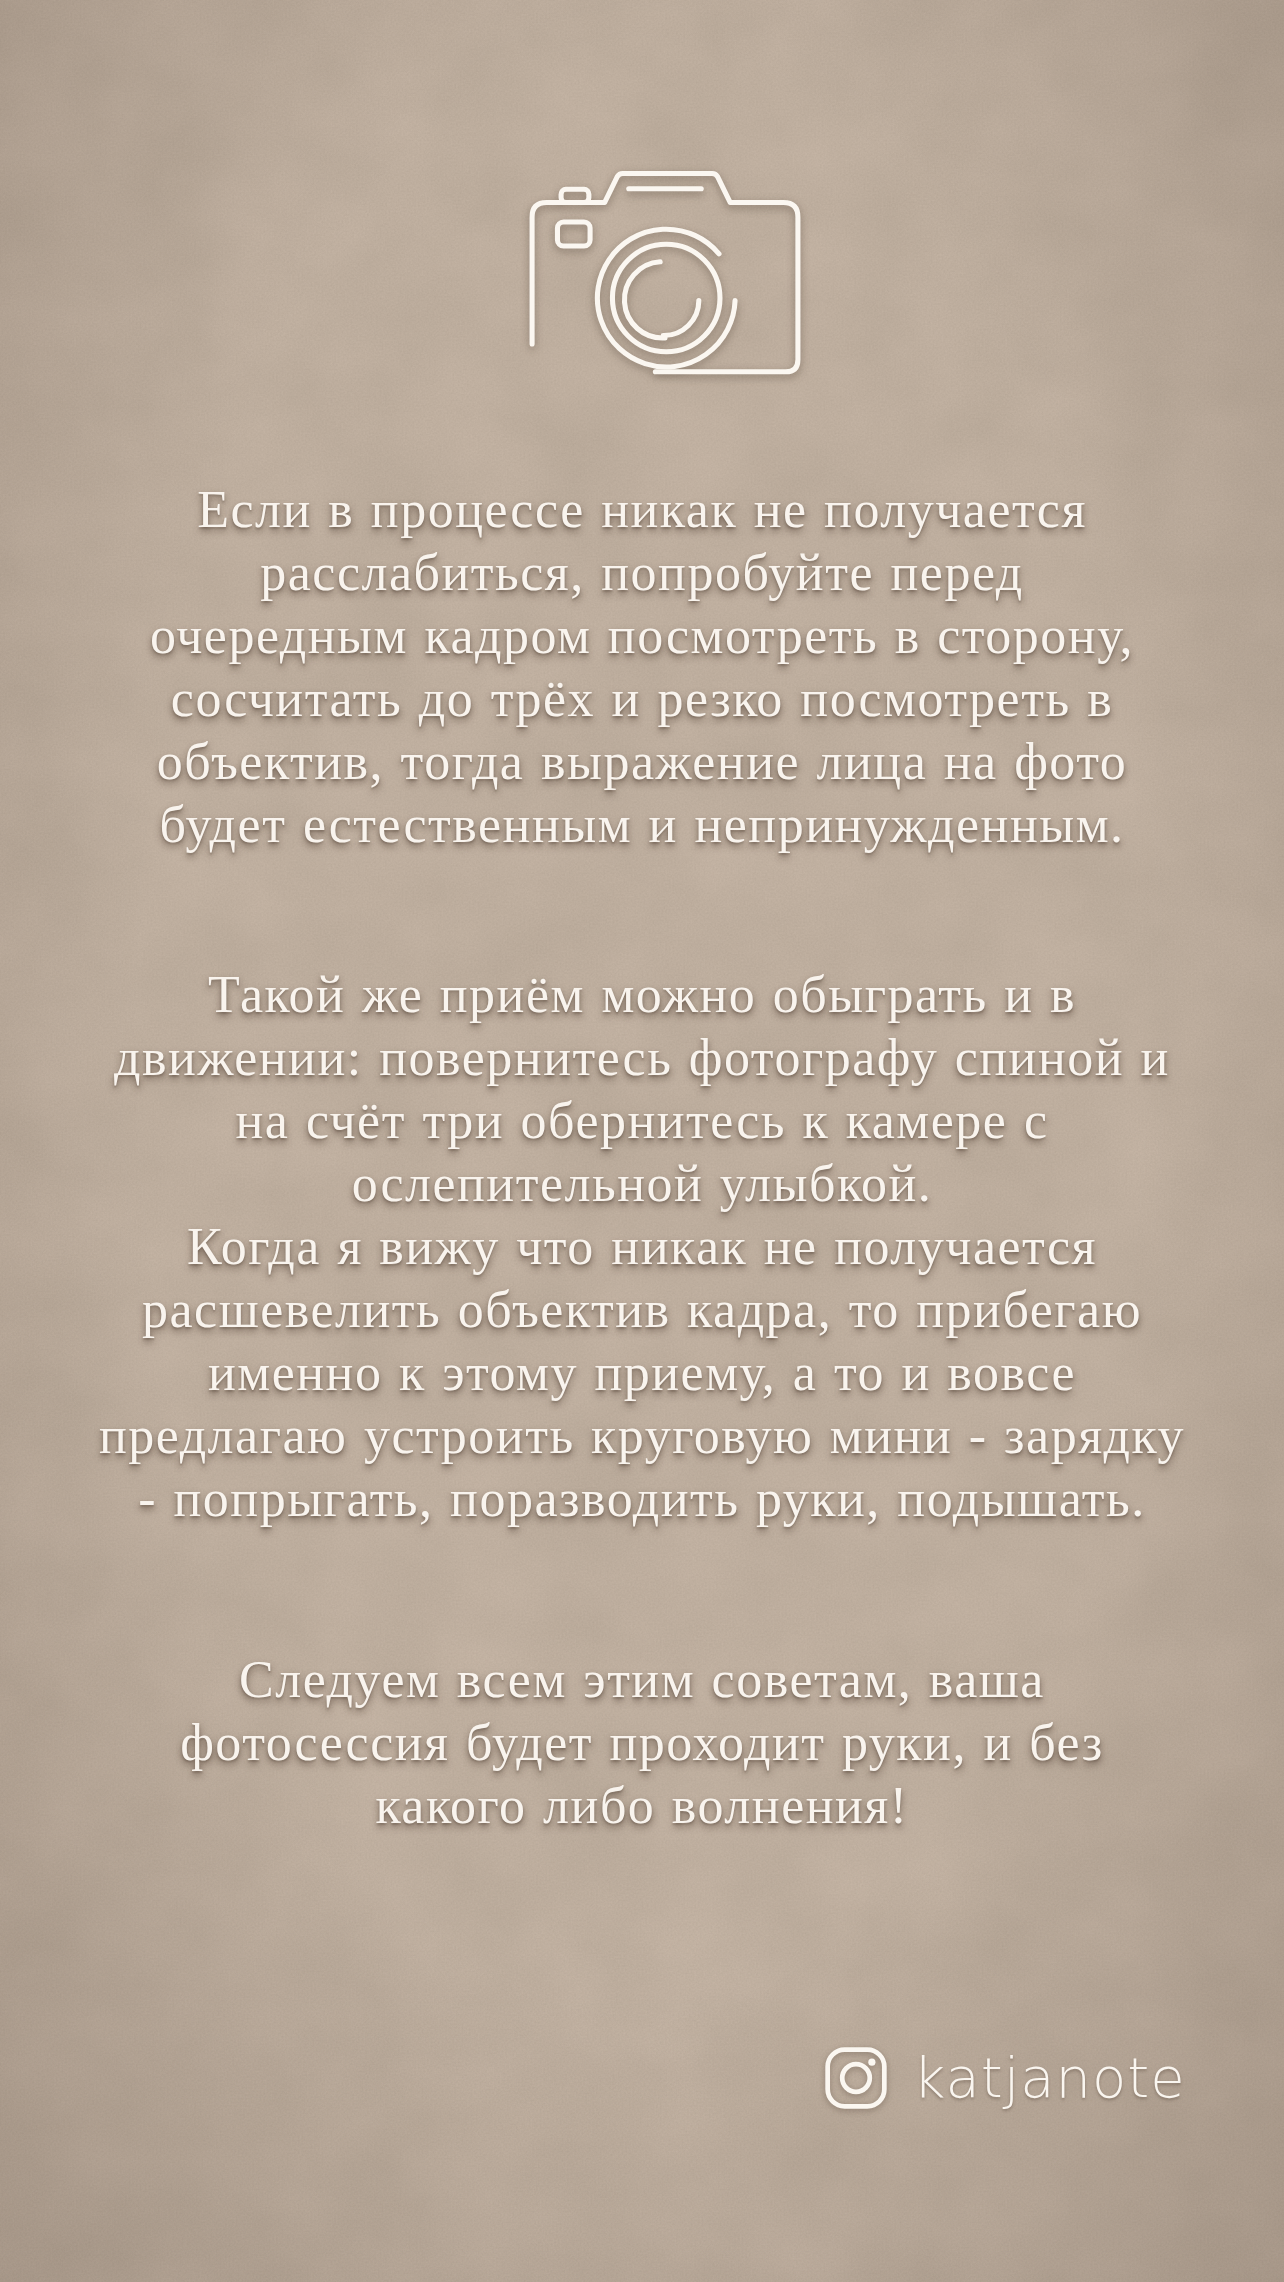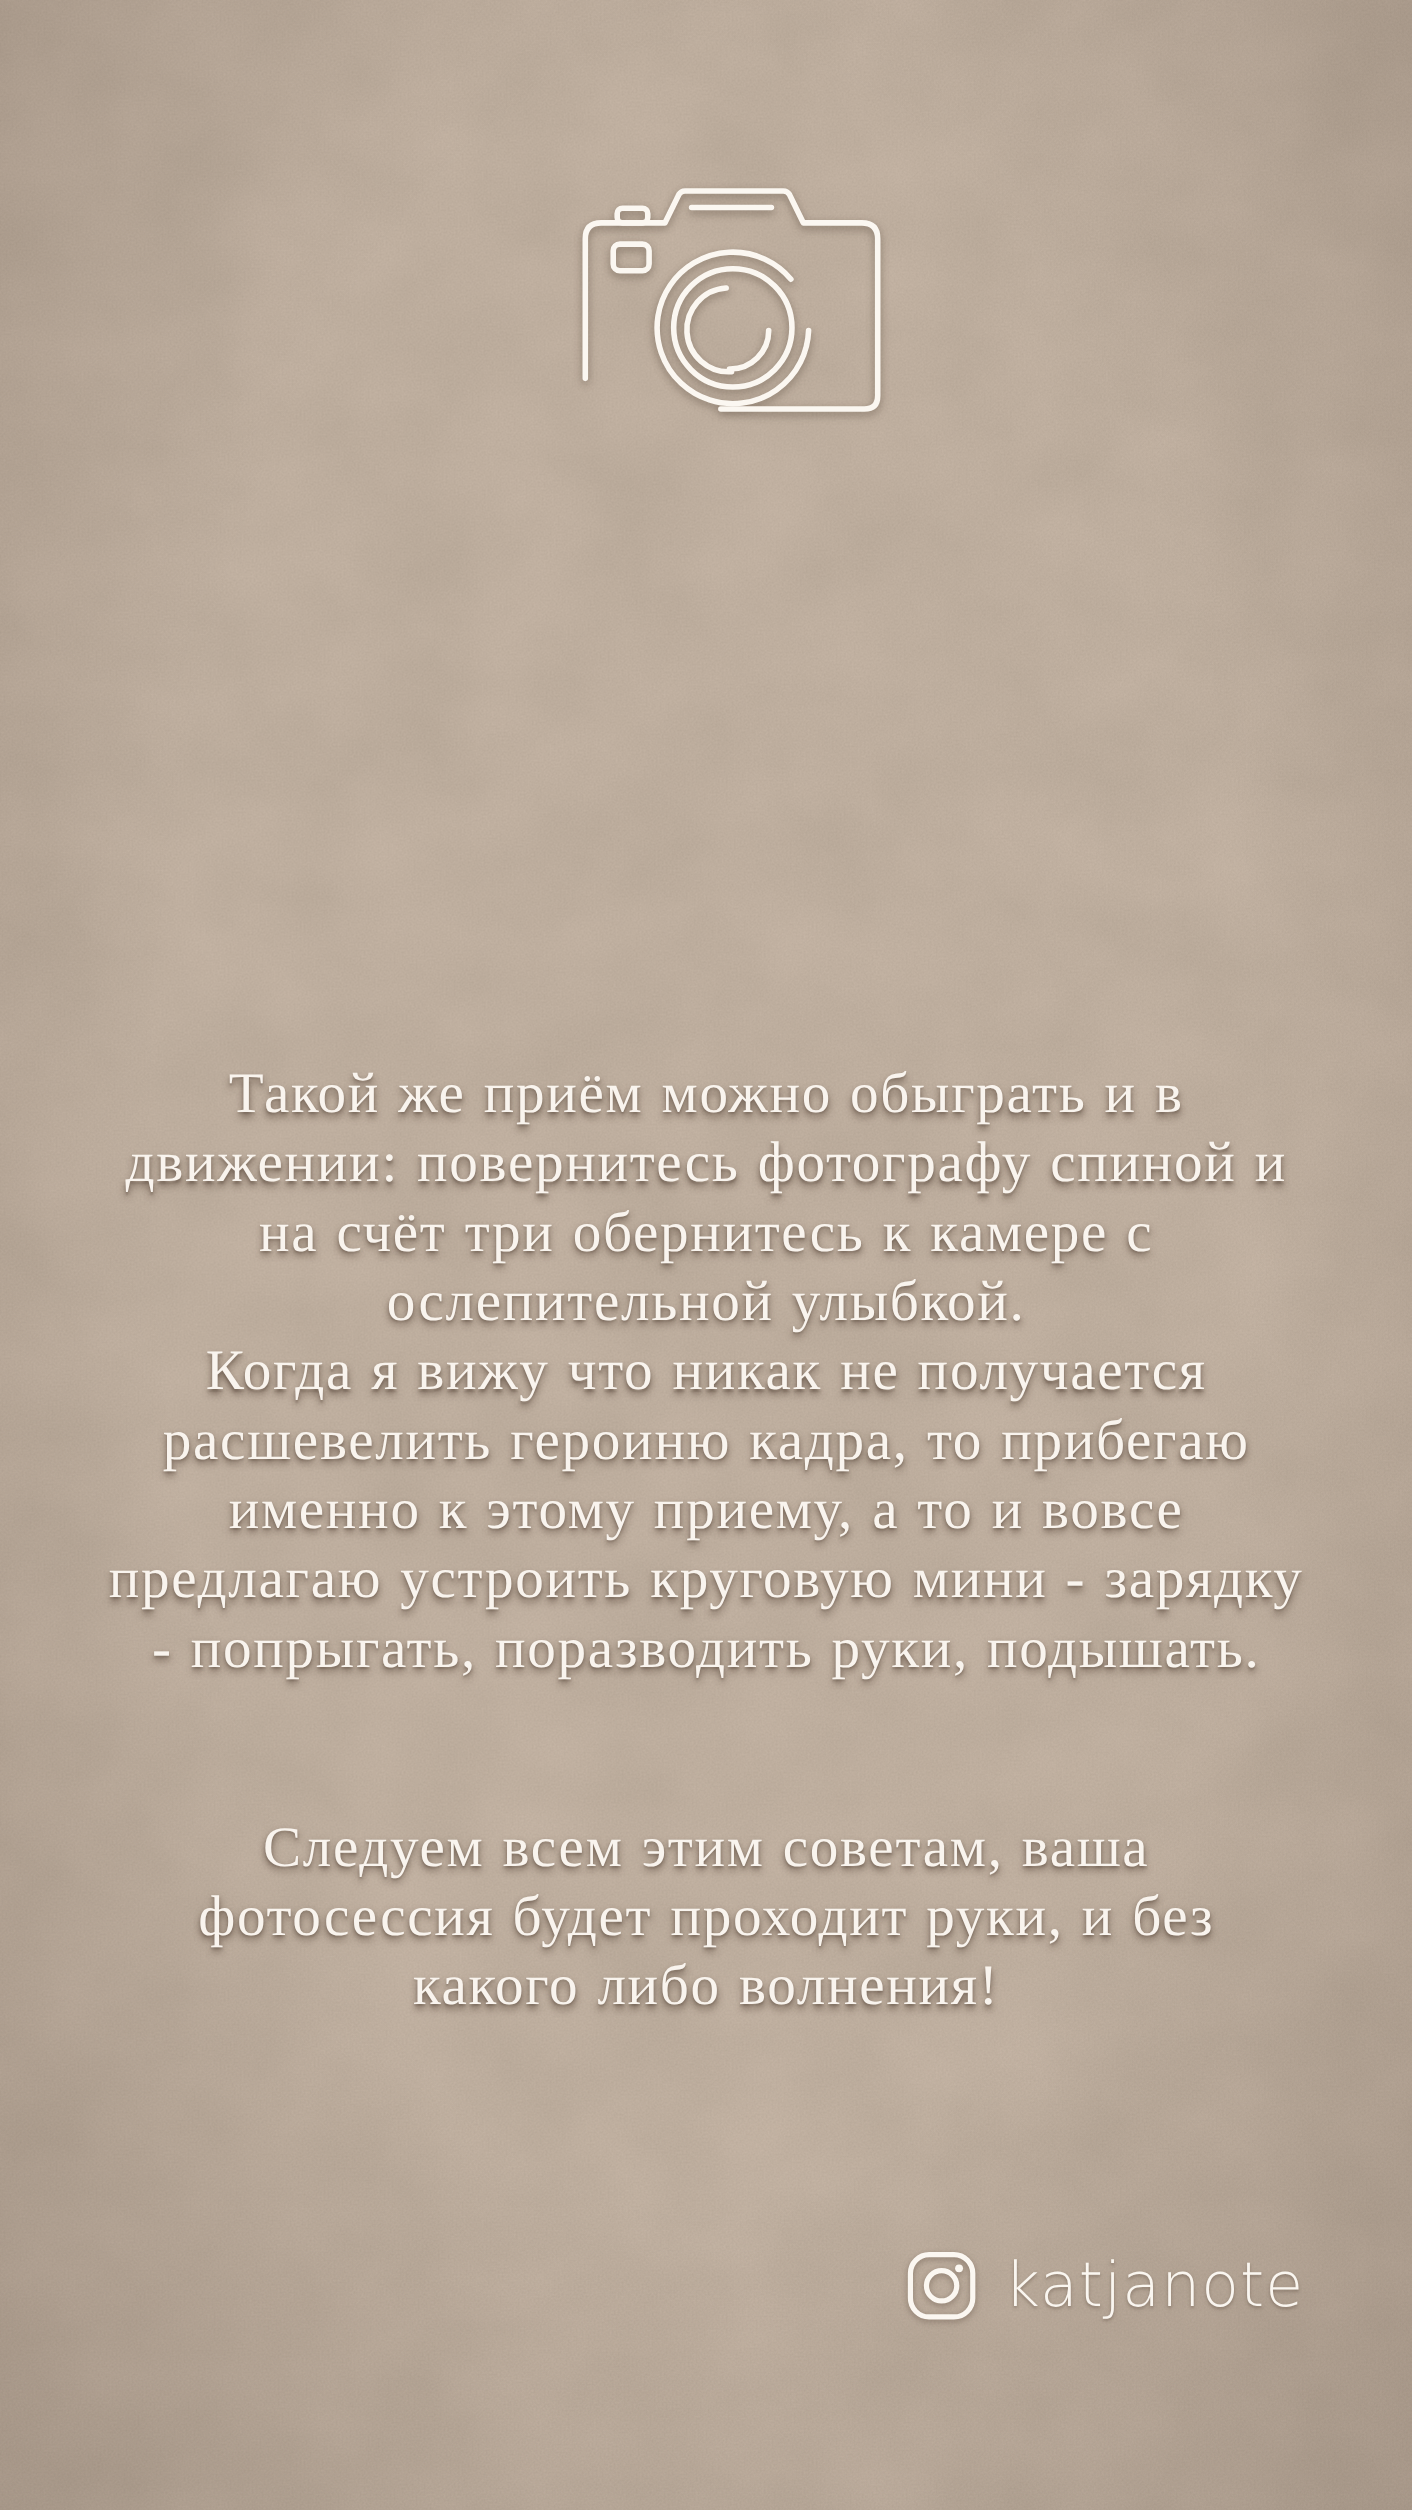--- a/index.html
+++ b/index.html
@@ -120,26 +120,32 @@
     <rect x="31" y="66" width="27" height="20" rx="5"></rect>
 
     <path d="M 178 131 A 57 57 0 1 1 164.7 92.4"></path>
 
     <circle cx="121" cy="129" r="44.5"></circle>
 
     <path d="M 116 99 A 30 30 0 1 0 120 162"></path>
     <path d="M 148 131 A 29 29 0 0 1 118.5 160"></path>
   </svg>
 
+  <div class="para para-1">Если в процессе никак не получается
+расслабиться, попробуйте перед
+очередным кадром посмотреть в сторону,
+сосчитать до трёх и резко посмотреть в
+объектив, тогда выражение лица на фото
+будет естественным и непринужденным.</div>
 
   <div class="para para-23"><div>Такой же приём можно обыграть и в
 движении: повернитесь фотографу спиной и
 на счёт три обернитесь к камере с
 ослепительной улыбкой.</div><div>Когда я вижу что никак не получается
-расшевелить героиню кадра, то прибегаю
+расшевелить объектив кадра, то прибегаю
 именно к этому приему, а то и вовсе
 предлагаю устроить круговую мини - зарядку
 - попрыгать, поразводить руки, подышать.</div></div>
 
   <div class="para para-4">Следуем всем этим советам, ваша
 фотосессия будет проходит руки, и без
 какого либо волнения!</div>
 
   <div class="footer">
     <svg class="ig-svg" viewBox="0 0 36 36" aria-hidden="true">

